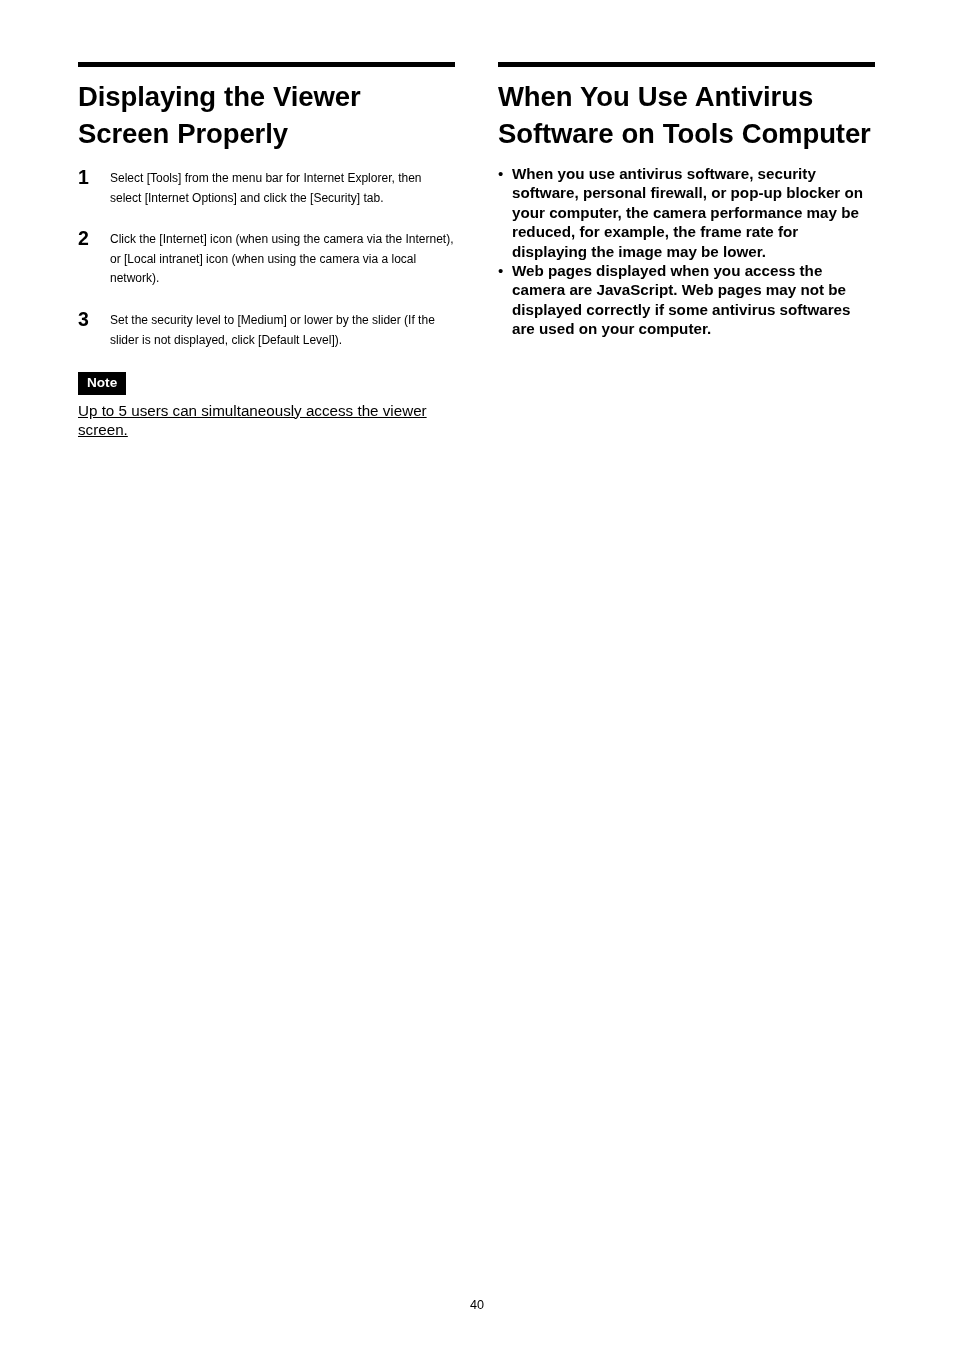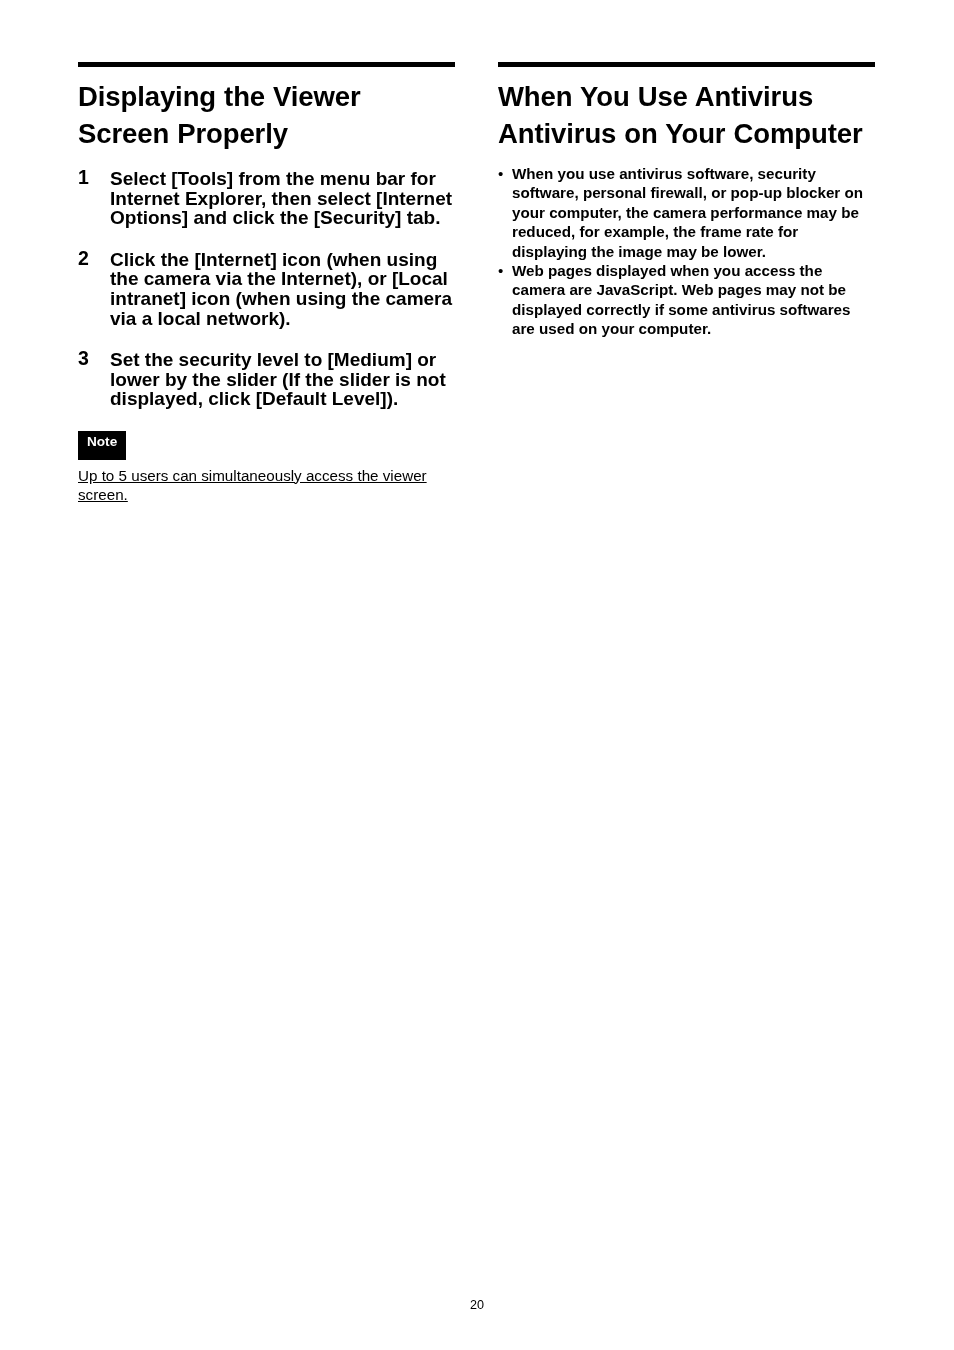--- a/index.html
+++ b/index.html
@@ -72,36 +72,36 @@
   .step-number {
     flex: 0 0 32px;
     width: 32px;
     font-size: 19.5px;
     font-weight: bold;
     line-height: 21px;
     padding-top: 0px;
   }
   .step-text {
     flex: 1 1 auto;
-    font-size: 19px;
-    font-weight: bold;
+    font-size: 12px;
+    font-weight: normal;
     line-height: 19.6px;
     padding-top: 2px;
   }
   .note-block {
     margin-top: 22px;
   }
   .note-badge {
     display: inline-block;
     background: #000000;
     color: #ffffff;
     font-size: 13.6px;
     font-weight: bold;
     line-height: 1;
-    padding: 4px 9px 11px 9px;
+    padding: 4px 9px 5px 9px;
   }
   .note-text {
     font-size: 15.2px;
     line-height: 19.4px;
     margin: 6px 0 0 0;
     text-decoration: underline;
   }
   .bullet-list {
     margin: 10px 0 0 0;
     padding: 0;
@@ -174,35 +174,35 @@
         <div class="note-badge">Note</div>
         <p class="note-text">Up to 5 users can simultaneously access the viewer screen.</p>
       </div>
 
     </div>
 
     <div class="column">
 
       <div class="section-rule"></div>
 
-      <h1 class="section-heading">When You Use Antivirus Antivirus on Your Computer</h1>
+      <h1 class="section-heading">When You Use Antivirus Software on Tools Computer</h1>
 
       <ul class="bullet-list">
 
         <li class="bullet-item">
           <span class="bullet-dot">•</span>
           <span class="bullet-text">When you use antivirus software, security software, personal firewall, or pop-up blocker on your computer, the camera performance may be reduced, for example, the frame rate for displaying the image may be lower.</span>
         </li>
 
         <li class="bullet-item">
           <span class="bullet-dot">•</span>
           <span class="bullet-text">Web pages displayed when you access the camera are JavaScript. Web pages may not be displayed correctly if some antivirus softwares are used on your computer.</span>
         </li>
 
       </ul>
 
     </div>
 
   </div>
 
-  <div class="page-number">20</div>
+  <div class="page-number">40</div>
 
 </div>
 
 </body></html>

